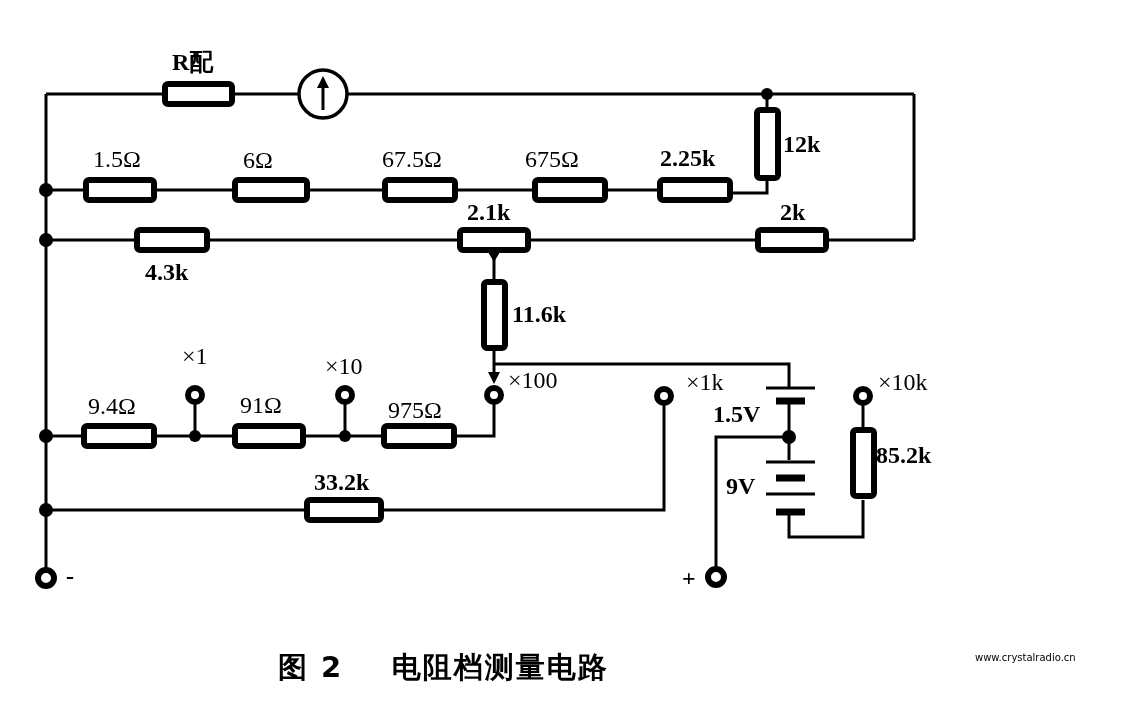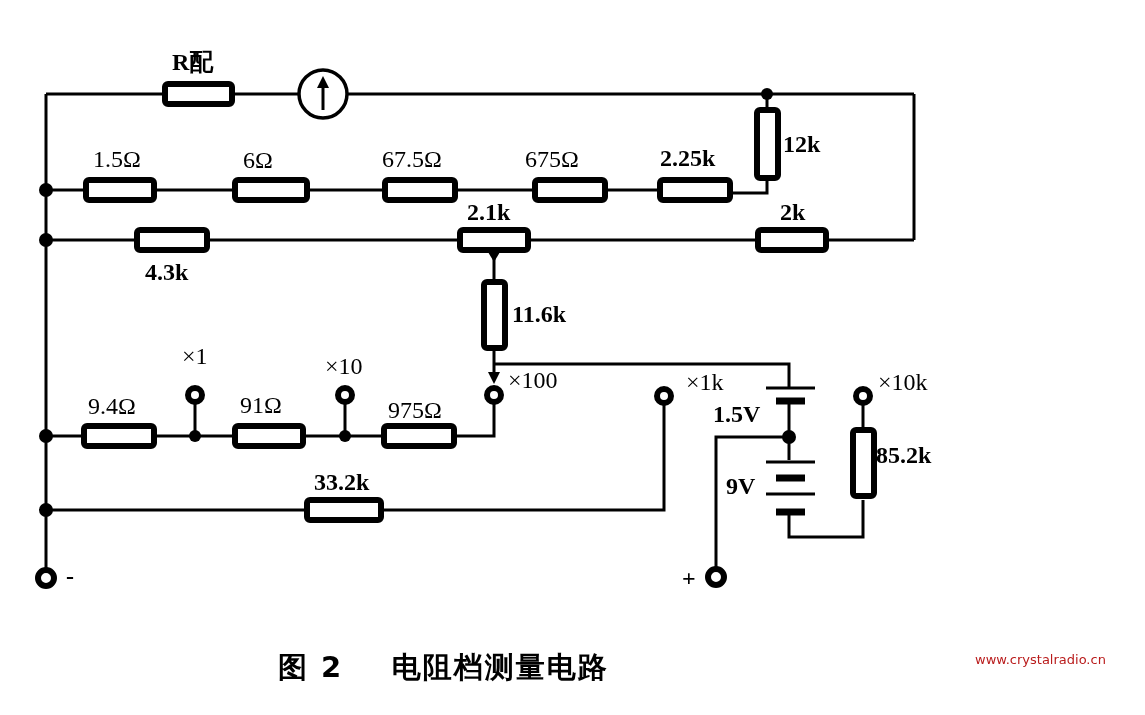--- a/index.html
+++ b/index.html
@@ -3,21 +3,21 @@
 <meta charset="utf-8">
 <style>
   html, body { margin:0; padding:0; background:#ffffff; }
   body { width:1145px; height:715px; position:relative; overflow:hidden; }
   #diagram { position:absolute; left:0; top:0; }
   .lbl { font-family:"Liberation Serif", "DejaVu Serif", serif; font-size:24px; fill:#000; }
   .lbl-b { font-family:"Liberation Serif", "DejaVu Serif", serif; font-size:24px; font-weight:bold; fill:#000; }
   .caption { position:absolute; left:278px; top:648px; font-family:"DejaVu Sans", sans-serif; font-size:29px; font-weight:bold; color:#000; letter-spacing:2px; white-space:pre; }
   .wm { position:absolute; left:975px; top:650px; width:170px; }
   .wm-title { font-family:"DejaVu Sans", sans-serif; font-size:30px; font-weight:bold; color:#1f4f86; letter-spacing:1px; line-height:32px; }
-  .wm-url { font-family:"DejaVu Sans", sans-serif; font-size:13px; color:#b91c1c; margin-top:2px; }
+  .wm-url { font-family:"DejaVu Sans", sans-serif; font-size:10px; color:#000000; margin-top:2px; }
   .wire { stroke:#000; stroke-width:3; fill:none; }
   .res { fill:#fff; stroke:#000; stroke-width:6; }
   .dot { fill:#000; }
   .term { fill:#fff; stroke:#000; stroke-width:6; }
 </style>
 </head>
 <body>
 
 <svg id="diagram" width="1145" height="640" viewBox="0 0 1145 640">
 

